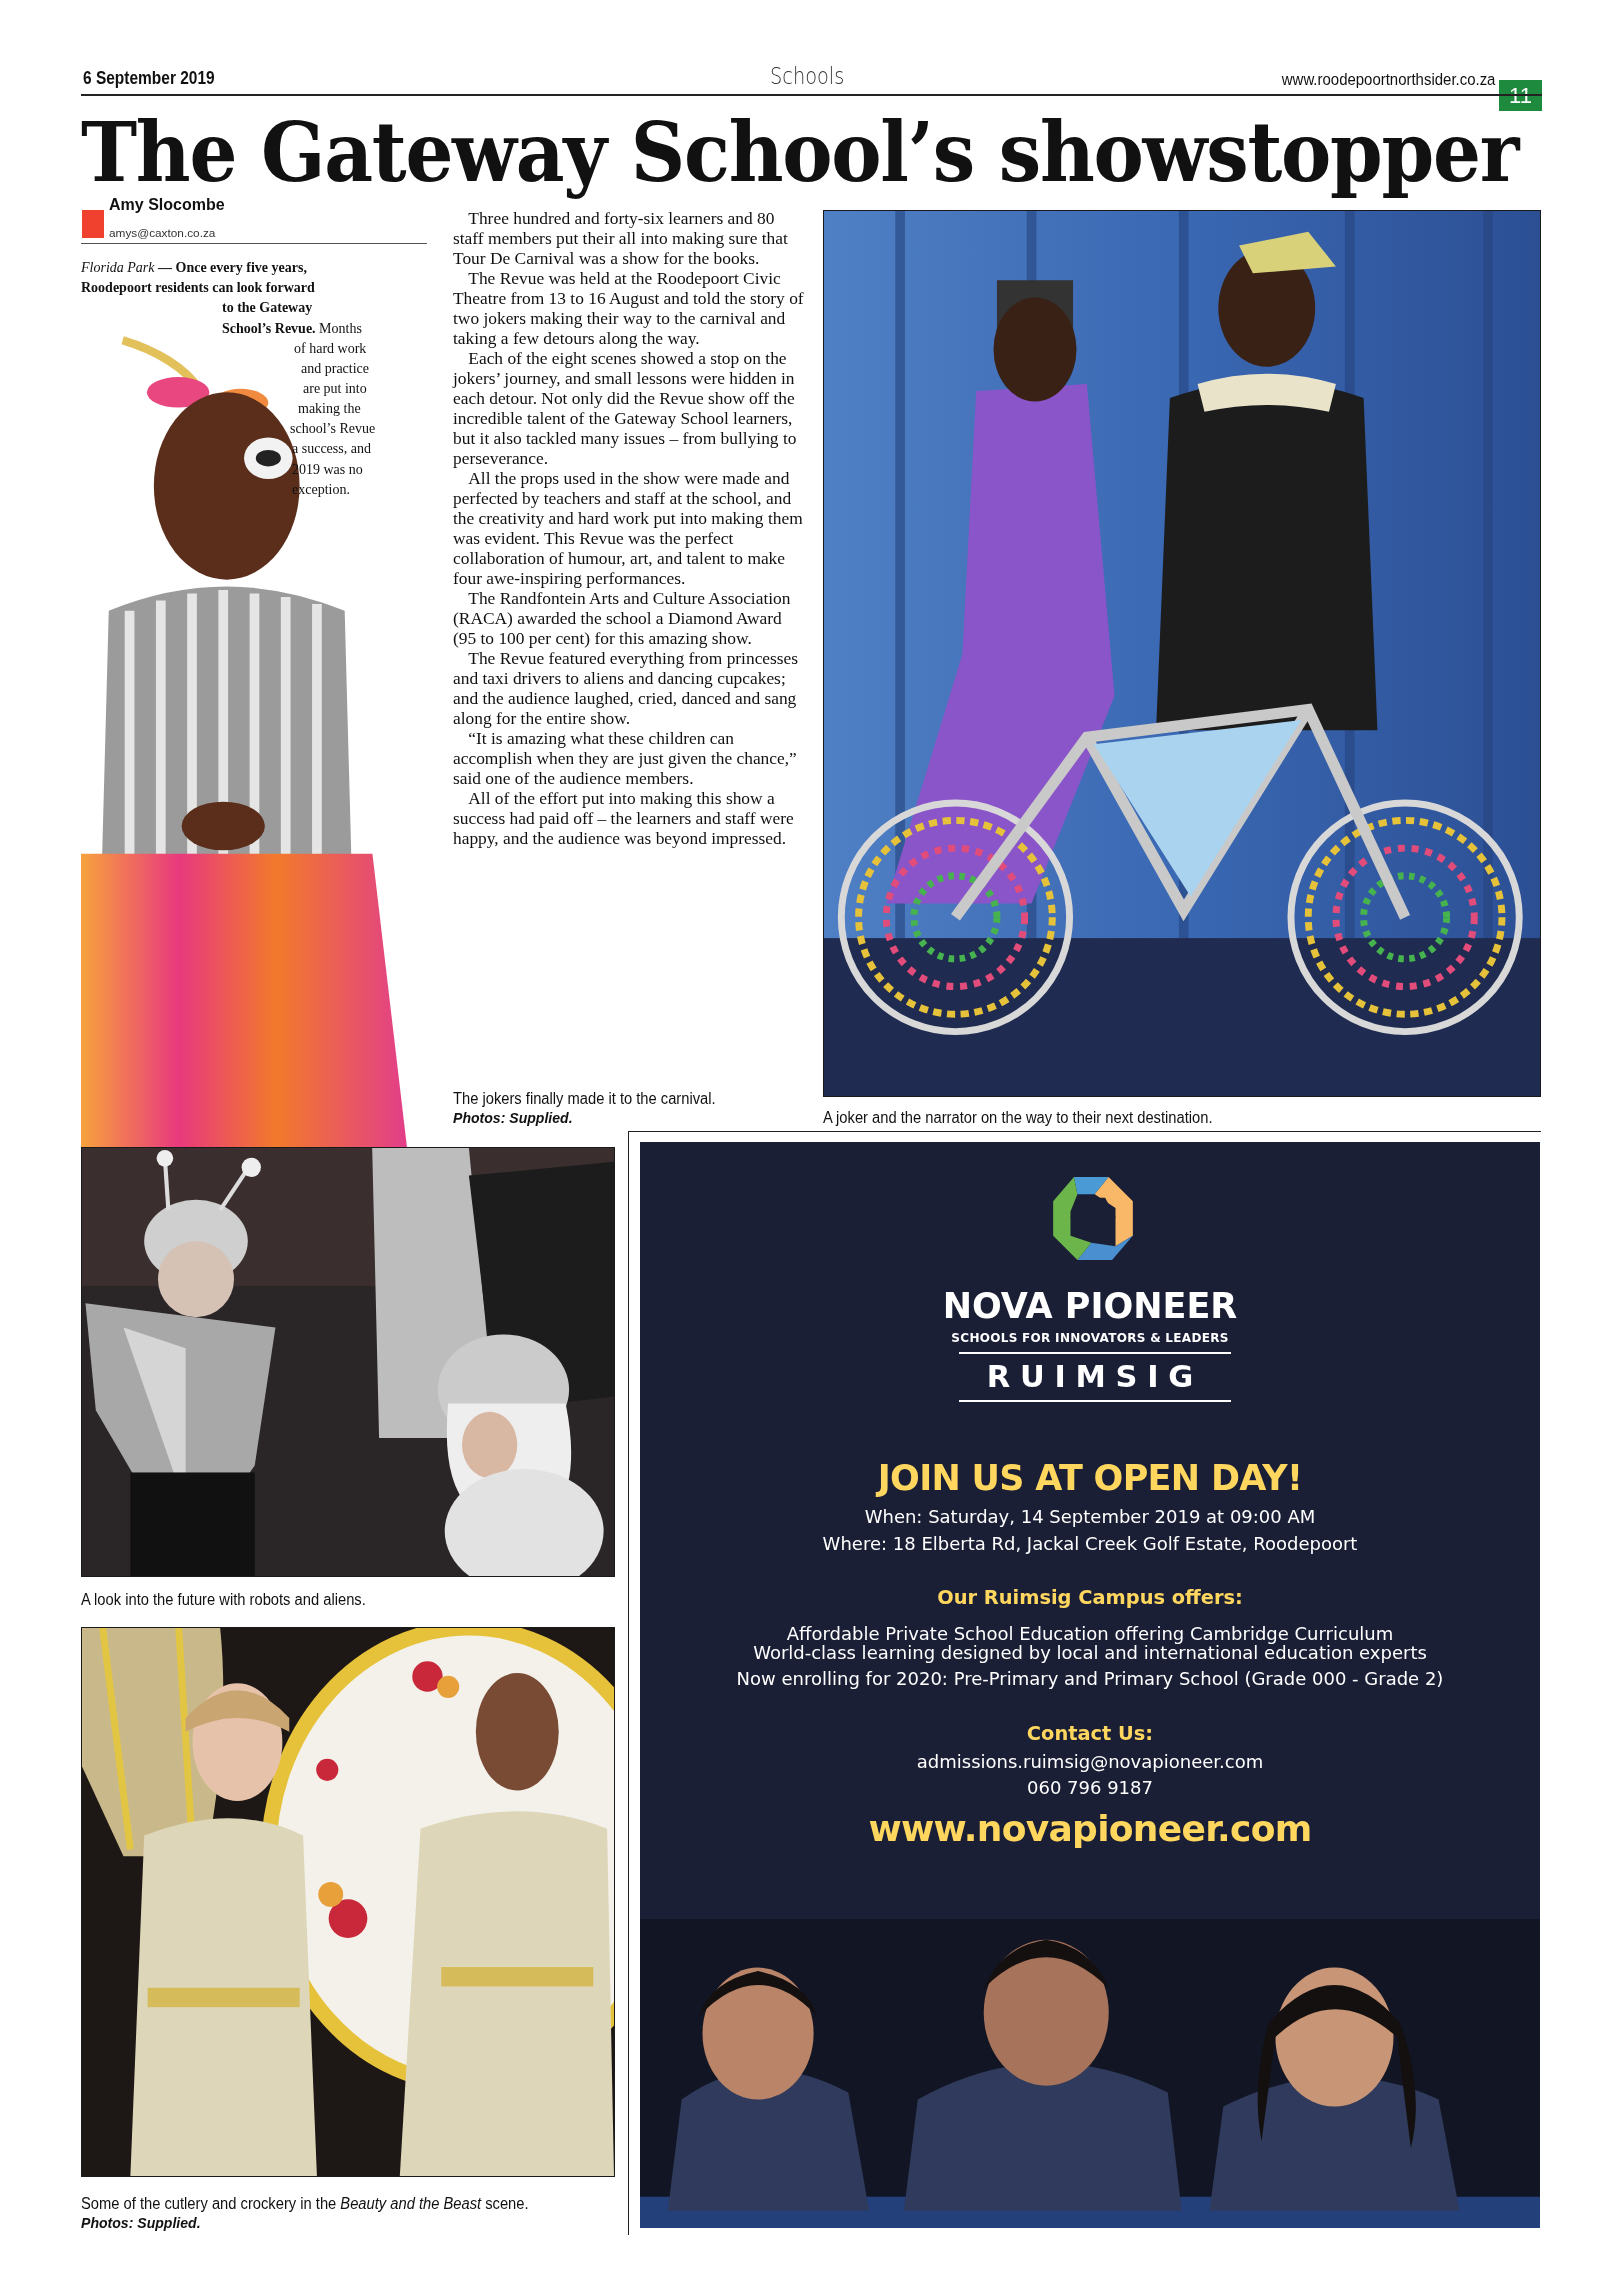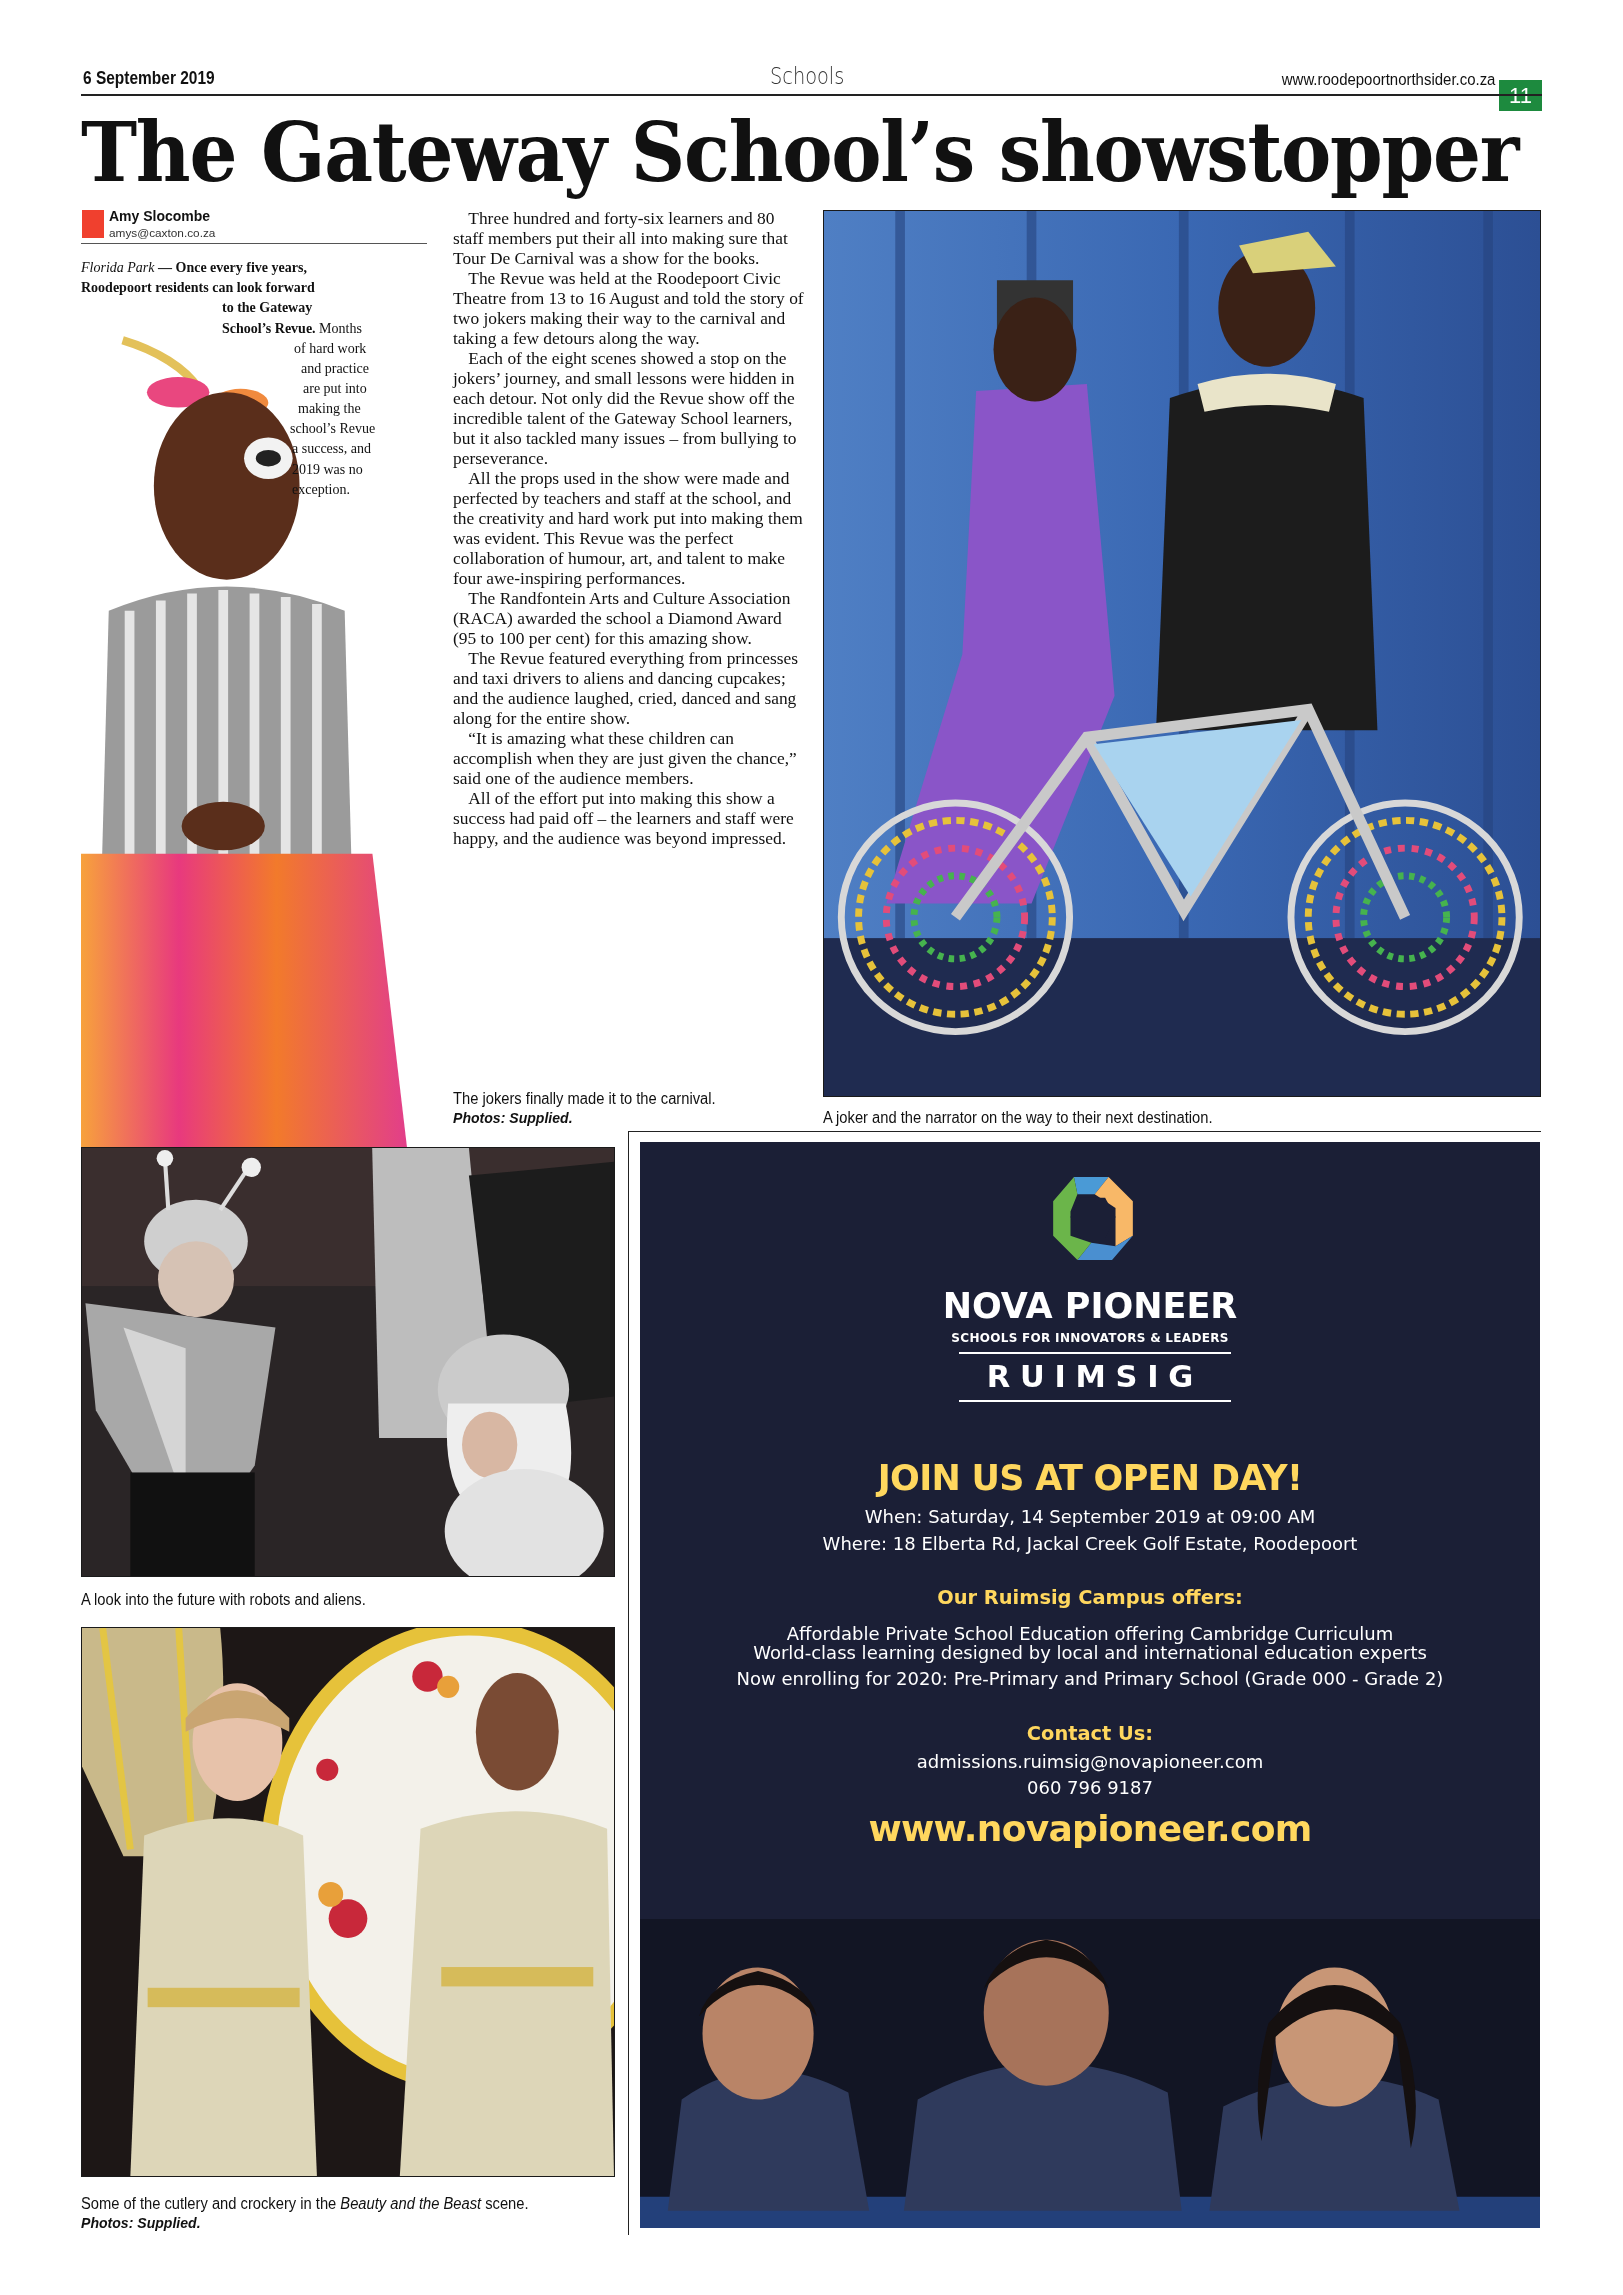--- a/index.html
+++ b/index.html
@@ -10,21 +10,21 @@
   .hdr-date { left: 83px; top: 68px; font-family: "Liberation Sans", sans-serif; font-weight: bold; font-size: 18px; transform: scaleX(0.86); transform-origin: left; }
   .hdr-section { left: 770px; top: 62px; font-family: "DejaVu Sans", sans-serif; font-size: 23.6px; font-weight: 300; color: #333; transform: scaleX(0.82); transform-origin: left; }
   .hdr-url { right: 129px; top: 69px; font-family: "Liberation Sans", sans-serif; font-size: 17.4px; transform: scaleX(0.86); transform-origin: right; }
   .hdr-pagenum { left: 1499px; top: 80px; width: 43px; height: 30.5px; background: #1d8a3e; color: #fff; font-family: "Liberation Sans", sans-serif; font-size: 22px; text-align: center; line-height: 32px; }
   .hdr-rule { left: 81px; top: 94px; width: 1461px; height: 2.1px; background: #222; }
 
   .headline { left: 81px; top: 104px; font-family: "DejaVu Serif", serif; font-weight: bold; font-size: 82px; letter-spacing: -1.4px; line-height: 97px; white-space: nowrap; transform: scaleX(0.92); transform-origin: left; color: #111; }
 
   
   .byline-mark { left: 82px; top: 210px; width: 22px; height: 28px; background: #f0402e; }
-  .byline-name { left: 109px; top: 208px; font-family: "Liberation Sans", sans-serif; font-weight: bold; font-size: 14px; }
+  .byline-name { left: 109px; top: 196px; font-family: "Liberation Sans", sans-serif; font-weight: bold; font-size: 16px; }
   .byline-email { left: 109px; top: 226px; font-family: "Liberation Sans", sans-serif; font-size: 11.8px; color: #333; }
   .byline-rule { left: 81px; top: 243px; width: 346px; height: 1.4px; background: #555; }
 
   
   .intro-line { font-size: 14px; line-height: 20.5px; white-space: nowrap; position: absolute; }
   .intro-line b { font-weight: bold; }
 
   
   .portrait { left: 81px; top: 326px; width: 340px; height: 823px; overflow: hidden; }
 

